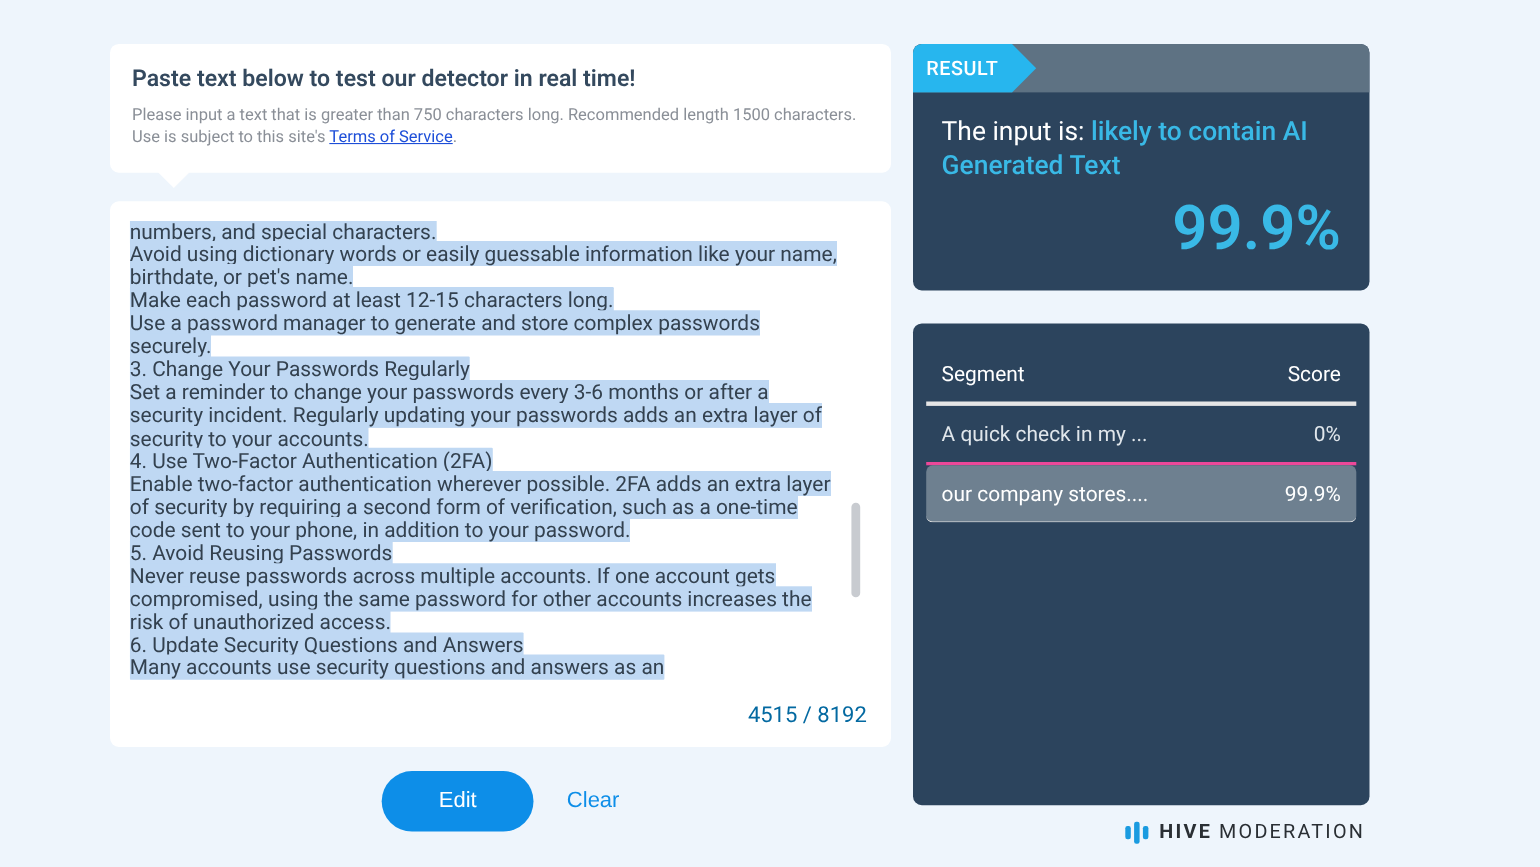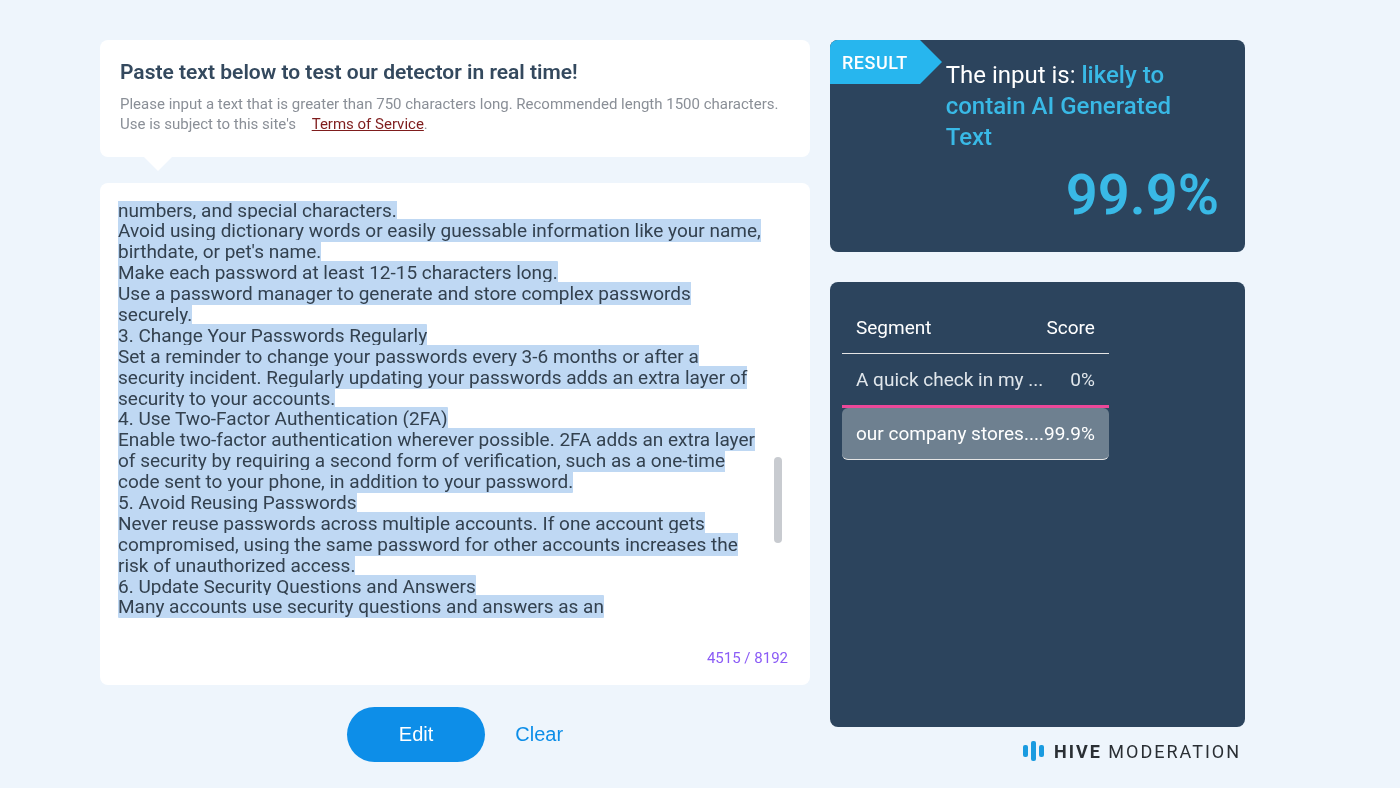--- a/index.html
+++ b/index.html
@@ -48,22 +48,21 @@
       font-weight: 600;
       color: #34495e;
       margin-bottom: 10px;
     }
     .header-sub {
       font-size: 15px;
       color: #8a8f97;
       line-height: 1.35;
     }
     .tos-link {
-      color: #7f1d1d;
-      margin-left: 12px;
+      color: #1d4ed8;
     }
     .text-card {
       background: #ffffff;
       border-radius: 8px;
       padding: 18px 22px 18px 18px;
       position: relative;
     }
     .text-scroll {
       height: 432px;
       overflow: hidden;
@@ -92,24 +91,24 @@
     .scrollbar-thumb {
       position: absolute;
       top: 256px;
       right: 6px;
       width: 8px;
       height: 86px;
       background: #c8cbd0;
       border-radius: 4px;
     }
     .char-counter {
-      font-size: 15px;
-      color: #8b5cf6;
+      font-size: 20px;
+      color: #0369a1;
       text-align: right;
-      margin-top: 16px;
+      margin-top: 4px;
     }
     .action-row {
       display: flex;
       justify-content: center;
       align-items: center;
       gap: 30px;
       margin-top: 22px;
     }
     .btn-edit {
       background: #0d8ee8;
@@ -127,20 +126,21 @@
       color: #0d8ee8;
       font-size: 20px;
       cursor: pointer;
     }
     
     .panel {
       background: #2c445d;
       border-radius: 8px;
       overflow: hidden;
       display: flex;
+      flex-direction: column;
     }
     .panel-header {
       background: #5e7283;
       color: #fff;
       font-size: 18px;
       letter-spacing: 0.5px;
       font-weight: 500;
       height: 44px;
       display: flex;
       align-items: stretch;
@@ -194,21 +194,21 @@
     .seg-head-row, .seg-row {
       display: flex;
       justify-content: space-between;
       align-items: center;
       padding: 14px 14px;
       font-size: 19px;
     }
     .seg-head-row {
       color: #ffffff;
       font-weight: 400;
-      border-bottom: 1px solid #e5e5e5;
+      border-bottom: 4px solid #e5e5e5;
     }
     .seg-row {
       color: #e0e6eb;
       border-bottom: 3px solid #ec4899;
     }
     .seg-row.selected {
       background: #6e8090;
       border-radius: 6px;
       color: #ffffff;
       border-bottom: 1px solid #e5e5e5;

